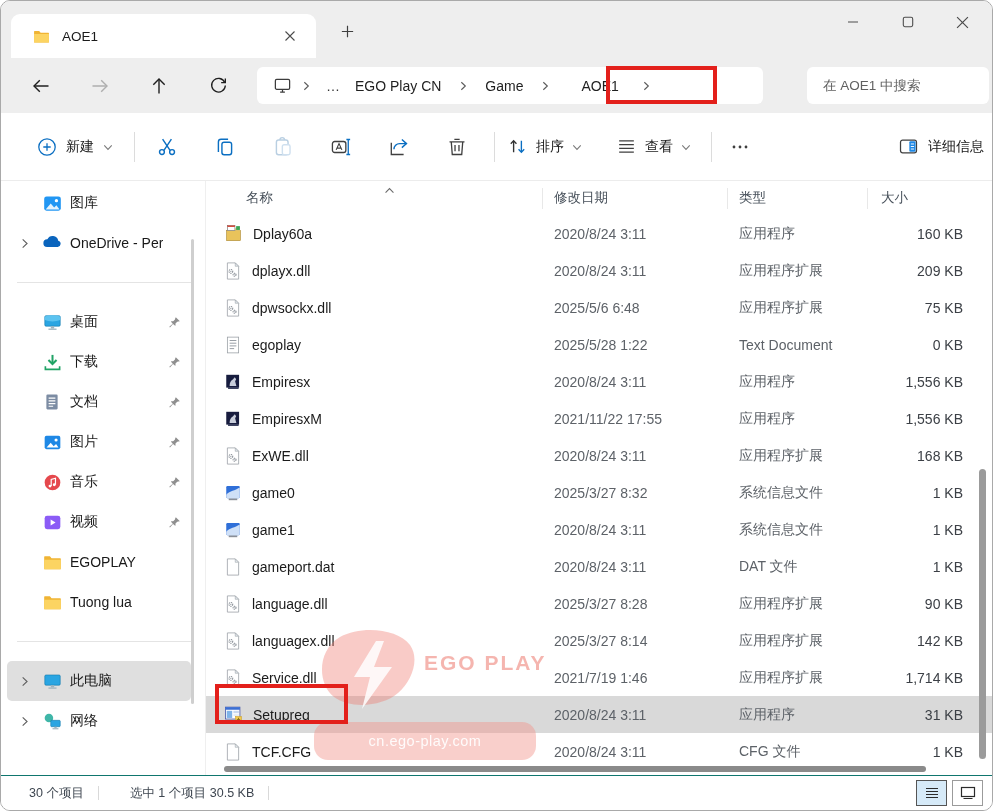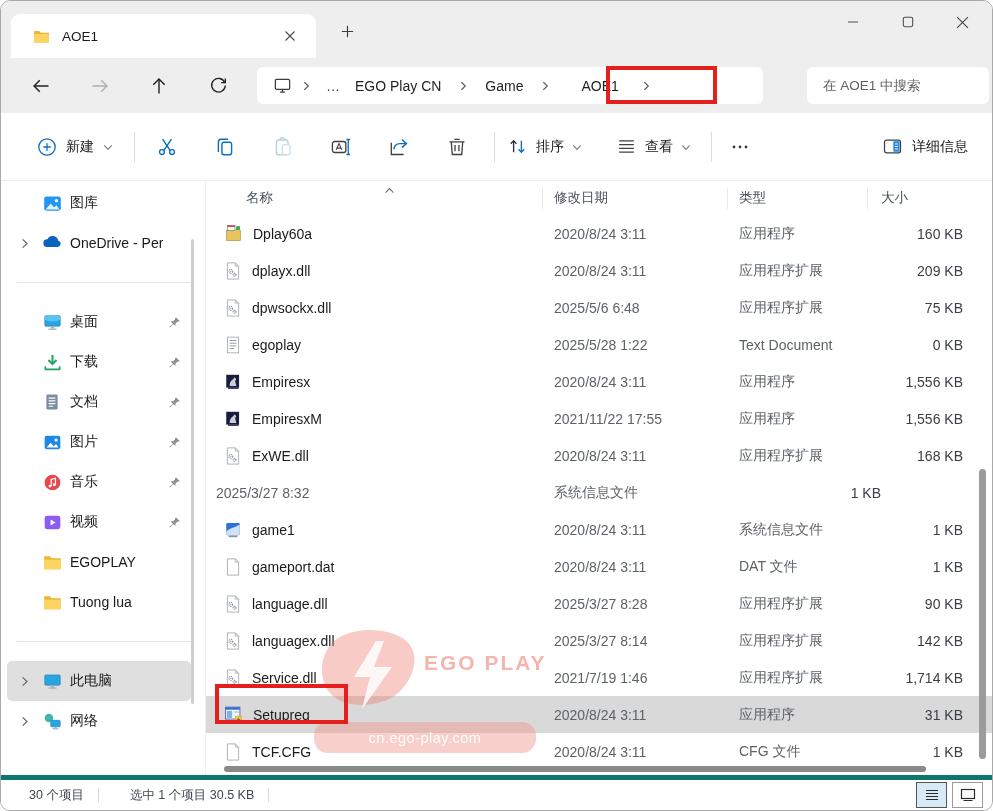--- a/index.html
+++ b/index.html
@@ -29,21 +29,21 @@
   .crumb-dots{font-size:14px;color:#333;letter-spacing:1px;margin:0 6px}
   .crumb{padding:4px 8px;border-radius:4px;white-space:nowrap}
   .search-pill{margin-left:auto;margin-right:3px;width:182px;height:37px;background:#fff;border-radius:6px;display:flex;align-items:center;padding-left:16px;font-size:13.5px;color:#616161}
 
   
   .toolbar{height:68px;background:#fff;display:flex;align-items:center;border-bottom:1px solid #ececec}
   .tb-new{display:flex;align-items:center;gap:9px;margin-left:32px;font-size:14px;color:#191919;padding:6px 4px;border-radius:5px}
   .tb-sep{width:1px;height:30px;background:#dcdcdc}
   .tb-btn{width:44px;height:40px;display:flex;align-items:center;justify-content:center;border-radius:5px;margin:0 7px}
   .tb-group{display:flex;align-items:center;gap:8px;font-size:14px;color:#191919;padding:6px 6px;border-radius:5px}
-  .tb-right{margin-left:auto;margin-right:24px;display:flex;align-items:center;gap:9px;font-size:14px;color:#191919}
+  .tb-right{margin-left:auto;margin-right:8px;display:flex;align-items:center;gap:9px;font-size:14px;color:#191919}
   .chev-down{display:flex}
 
   
   .content{display:flex;height:594px;position:relative;background:#fff}
   .sidebar{width:205px;flex-shrink:0;position:relative;padding-top:2px;border-right:1px solid #efefef}
   .side-item{height:40px;display:flex;align-items:center;margin:0 14px 0 6px;border-radius:5px;padding:0 4px;font-size:14px;color:#191919}
   .side-item.selected{background:#dfdfdf}
   .side-chev{width:26px;display:flex;justify-content:center;flex-shrink:0}
   .side-ic{width:30px;display:flex;justify-content:center;flex-shrink:0}
   .side-label{margin-left:3px;white-space:nowrap;overflow:hidden}
@@ -61,33 +61,33 @@
   .row.selected{background:var(--sel)}
   .cell-name{display:flex;align-items:center;gap:10px;color:#1b1b1b;padding-left:8px;white-space:nowrap}
   .cell-name .fic{display:flex;flex-shrink:0}
   .cell-date,.cell-type{color:#5d6268;white-space:nowrap}
   .cell-size{color:#3c4046;text-align:right;white-space:nowrap}
 
   
   .wm{position:absolute;pointer-events:none}
   .wm-logo{left:104px;top:448px;width:125px;height:92px}
   .wm-text{left:218px;top:470px;font-size:21px;font-weight:700;letter-spacing:2px;color:rgba(236,120,110,.55)}
-  .wm-band{left:108px;top:541px;width:222px;height:31px;background:rgba(242,148,140,.45);border-radius:14px;display:flex;align-items:center;justify-content:center;font-size:14.5px;color:rgba(255,255,255,.92);letter-spacing:.5px}
+  .wm-band{left:108px;top:541px;width:222px;height:38px;background:rgba(242,148,140,.45);border-radius:14px;display:flex;align-items:center;justify-content:center;font-size:14.5px;color:rgba(255,255,255,.92);letter-spacing:.5px}
 
   
   .vscroll{position:absolute;right:6px;top:288px;width:7px;height:290px;background:#9b9b9b;border-radius:4px}
   .hscroll{position:absolute;left:18px;bottom:3px;width:702px;height:6px;background:#8a8a8a;border-radius:3px}
 
   
   .anno{position:absolute;border:4px solid var(--anno);z-index:50;pointer-events:none}
   .anno-breadcrumb{left:605px;top:65px;width:111px;height:38px}
   .anno-file{left:214px;top:683px;width:133px;height:40px}
 
   
-  .statusbar{height:35px;background:#fff;border-top:5px solid #0f766e;display:flex;align-items:center;font-size:12.5px;color:#3e4650}
+  .statusbar{height:35px;background:#fff;border-top:1px solid #0f766e;display:flex;align-items:center;font-size:12.5px;color:#3e4650}
   .sb-item{margin-left:28px}
   .sb-sel{margin-left:31px}
   .sb-sep{width:1px;height:14px;background:#d9d9d9;margin-left:14px}
   .view-btns{margin-left:auto;margin-right:9px;display:flex;gap:5px}
   .vbtn{width:31px;height:26px;border:1px solid #9b9b9b;background:#fff;display:flex;align-items:center;justify-content:center}
   .vbtn.active{background:#d6eaf8;border-color:#555}
 </style>
 </head>
 <body>
 
@@ -599,20 +599,30 @@
                   <circle cx="9.4" cy="11.3" r=".4" fill="#7d848c"></circle>
                 </svg>
               </span>
               <span>ExWE.dll</span>
             </span>
             <span class="cell-date">2020/8/24 3:11</span>
             <span class="cell-type">应用程序扩展</span>
             <span class="cell-size">168 KB</span>
           </div>
           <div class="row">
+            <span class="cell-name">
+              <span class="fic">
+                <svg width="18" height="18" viewBox="0 0 16 16">
+                  <rect x="2" y="1.8" width="12" height="10.8" rx="1" fill="#2f6fd8"></rect>
+                  <path d="M2 9.6c3.4-3.6 7.6-3.4 12-6.4v8.4a1 1 0 0 1-1 1H3a1 1 0 0 1-1-1z" fill="#cfe0f7"></path>
+                  <rect x="4.2" y="12.9" width="7.6" height="1.5" fill="#8a8f98"></rect>
+                </svg>
+              </span>
+              <span>game0</span>
+            </span>
             <span class="cell-date">2025/3/27 8:32</span>
             <span class="cell-type">系统信息文件</span>
             <span class="cell-size">1 KB</span>
           </div>
           <div class="row">
             <span class="cell-name">
               <span class="fic">
                 <svg width="18" height="18" viewBox="0 0 16 16">
                   <rect x="2" y="1.8" width="12" height="10.8" rx="1" fill="#2f6fd8"></rect>
                   <path d="M2 9.6c3.4-3.6 7.6-3.4 12-6.4v8.4a1 1 0 0 1-1 1H3a1 1 0 0 1-1-1z" fill="#cfe0f7"></path>

